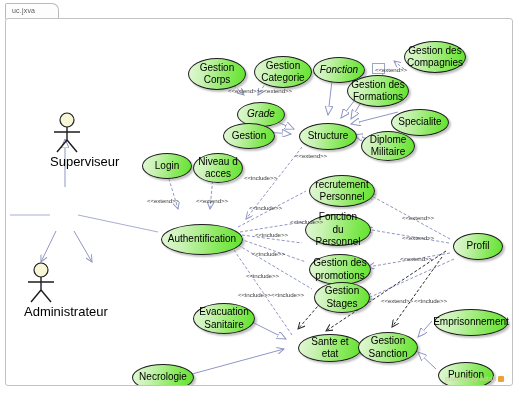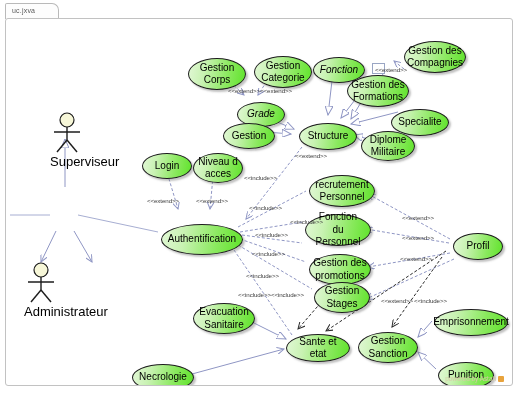--- a/index.html
+++ b/index.html
@@ -314,21 +314,21 @@
           <div>
             <span>Evacuation</span>
             <span>Sanitaire</span>
           </div>
         </div>
         <div class="usecase" style="left: 428px; top: 290px; width: 74px; height: 27px;">
           <div>
             <span>Emprisonnement</span>
           </div>
         </div>
-        <div class="usecase" style="left: 280px; top: 315px; width: 64px; height: 28px;">
+        <div class="usecase" style="left: 292px; top: 315px; width: 64px; height: 28px;">
           <div>
             <span>Sante et etat</span>
           </div>
         </div>
         <div class="usecase" style="left: 352px; top: 313px; width: 60px; height: 31px;">
           <div>
             <span>Gestion</span>
             <span>Sanction</span>
           </div>
         </div>

